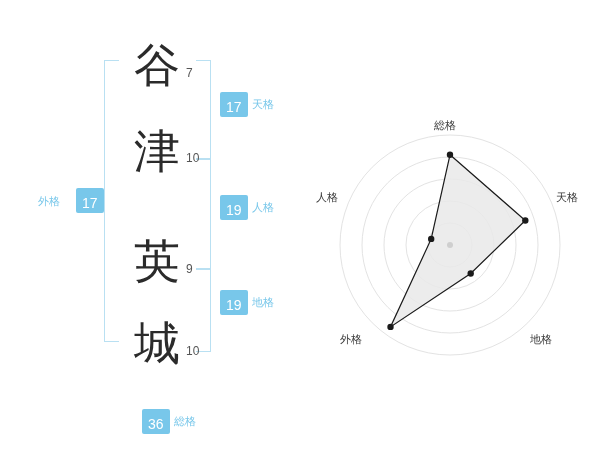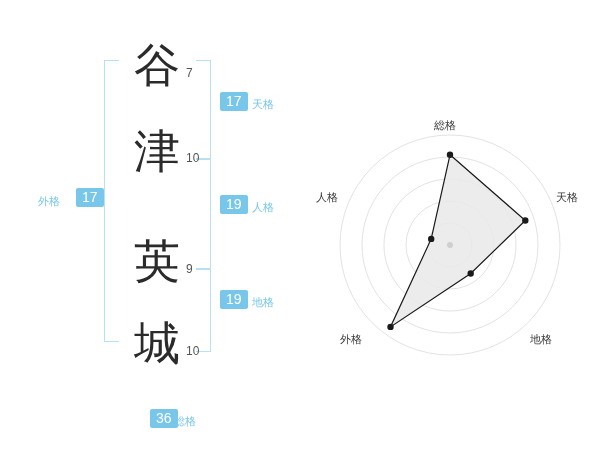--- a/index.html
+++ b/index.html
@@ -37,21 +37,21 @@
   .stroke-num {
     position: absolute;
     font-size: 12px;
     color: #555;
   }
   .badge {
     position: absolute;
     background: #78c7ea;
     color: #ffffff;
     font-size: 14px;
-    padding: 2px 6px 3px 6px;
+    padding: 8px 6px 3px 6px;
     border-radius: 2px;
     line-height: 1;
   }
   .badge-label {
     position: absolute;
     font-size: 11px;
     color: #78c7ea;
   }
   .outer-label {
     position: absolute;
@@ -122,21 +122,21 @@
 
     <span class="badge" style="left:190px; top:72px;">17</span>
     <span class="badge-label" style="left:222px; top:77px;">天格</span>
 
     <span class="badge" style="left:190px; top:175px;">19</span>
     <span class="badge-label" style="left:222px; top:180px;">人格</span>
 
     <span class="badge" style="left:190px; top:270px;">19</span>
     <span class="badge-label" style="left:222px; top:275px;">地格</span>
 
-    <span class="badge" style="left:120px; top:389px;">36</span>
+    <span class="badge" style="left:112px; top:389px;">36</span>
     <span class="badge-label" style="left:144px; top:394px;">総格</span>
   </div>
 
   <div class="chart-panel">
     <svg id="radar-svg" width="280" height="280" viewBox="0 0 280 280">
         <circle cx="140" cy="140" r="110" fill="none" stroke="#e3e3e3" stroke-width="1"></circle>
         <circle cx="140" cy="140" r="88" fill="none" stroke="#e3e3e3" stroke-width="1"></circle>
         <circle cx="140" cy="140" r="66" fill="none" stroke="#e3e3e3" stroke-width="1"></circle>
         <circle cx="140" cy="140" r="44" fill="none" stroke="#e3e3e3" stroke-width="1"></circle>
         <circle cx="140" cy="140" r="22" fill="none" stroke="#e3e3e3" stroke-width="1"></circle>

